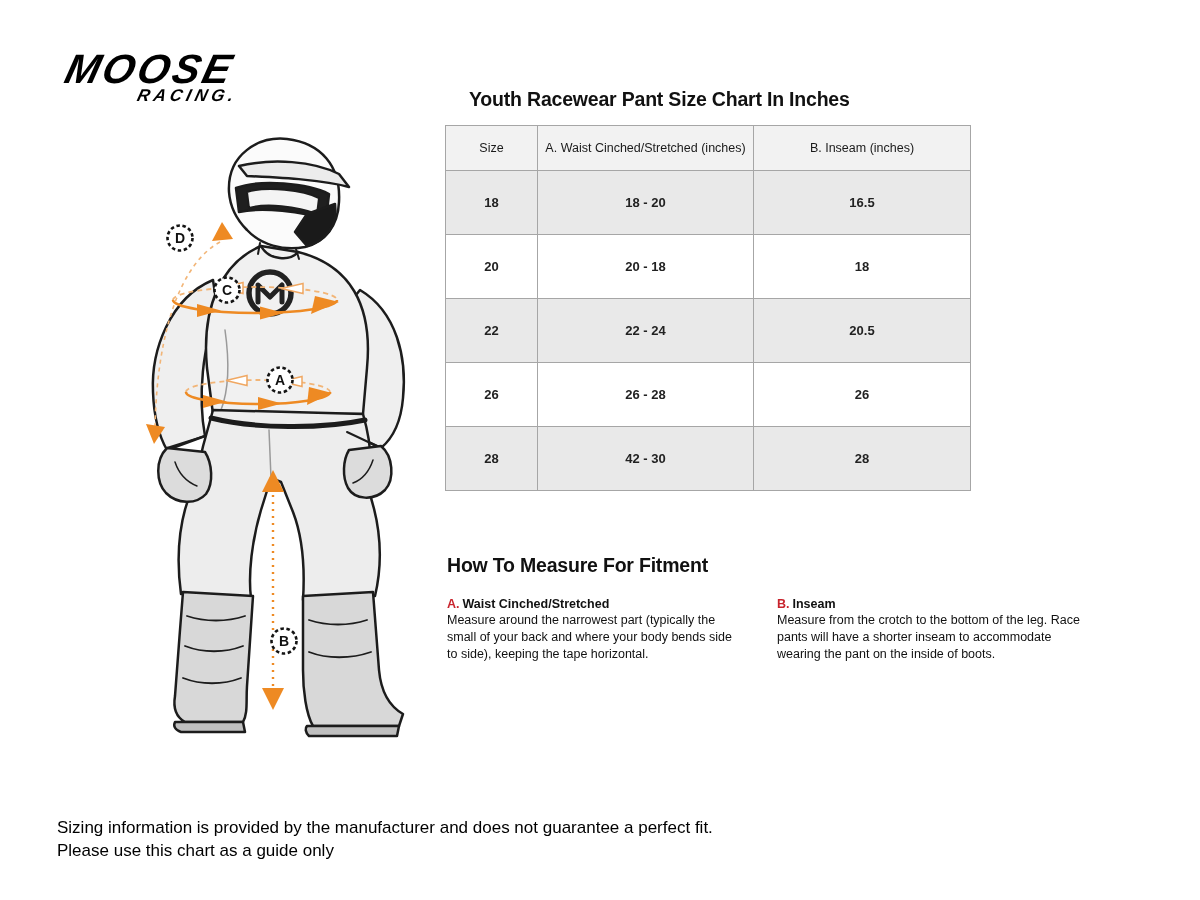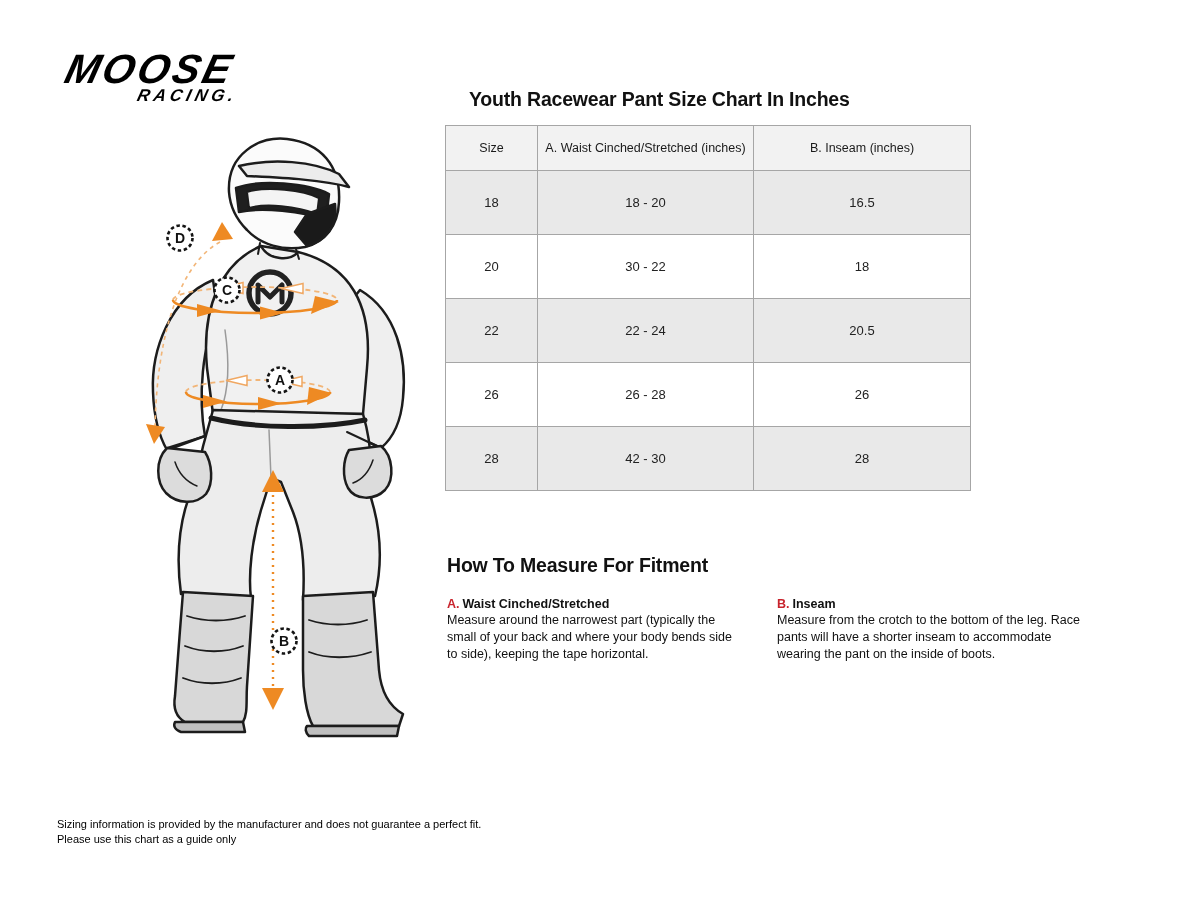--- a/index.html
+++ b/index.html
@@ -14,35 +14,35 @@
   
   .figure { position:absolute; left:55px; top:130px; width:390px; height:620px; }
 
   
   .title { position:absolute; left:469px; top:88px; font-size:19.5px; font-weight:bold; letter-spacing:-0.2px; }
 
   
   .size-table { position:absolute; left:445px; top:125px; width:525px; border-collapse:collapse; table-layout:fixed; }
   .size-table th, .size-table td { border:1px solid #a6a6a6; text-align:center; vertical-align:middle; }
   .size-table th { height:45px; background:#f2f2f2; font-size:12.5px; font-weight:normal; color:#1a1a1a; }
-  .size-table td { height:64px; font-size:13px; font-weight:normal; color:#222; background:#fff; }
+  .size-table td { height:64px; font-size:13px; font-weight:bold; color:#222; background:#fff; }
   .size-table tbody tr:nth-child(odd) td { background:#e9e9e9; }
   .col-size { width:92px; } .col-waist { width:216px; } .col-inseam { width:217px; }
 
   
   .howto-heading { position:absolute; left:447px; top:554px; font-size:19.5px; font-weight:bold; letter-spacing:-0.2px; }
   .instruction { position:absolute; top:597px; }
   .instruction.a { left:447px; width:298px; }
   .instruction.b { left:777px; width:306px; }
   .instruction-label { font-size:12.5px; font-weight:bold; margin-bottom:1px; }
   .red-letter { color:#c8232c; margin-right:3px; }
   .instruction-text { font-size:12.5px; line-height:1.36; color:#111; }
 
   
-  .footer { position:absolute; left:57px; top:817px; font-size:11px; line-height:1.35; color:#000; }
+  .footer { position:absolute; left:57px; top:817px; font-size:17px; line-height:1.35; color:#000; }
 </style>
 </head>
 <body>
 
 <div class="page">
 
   <div class="logo">
     <div class="logo-top">MOOSE</div>
     <div class="logo-bottom">RACING.</div>
   </div>
@@ -151,21 +151,21 @@
       </tr>
     </thead>
     <tbody>
       <tr>
         <td>18</td>
         <td>18 - 20</td>
         <td>16.5</td>
       </tr>
       <tr>
         <td>20</td>
-        <td>30 - 22</td>
+        <td>20 - 18</td>
         <td>18</td>
       </tr>
       <tr>
         <td>22</td>
         <td>22 - 24</td>
         <td>20.5</td>
       </tr>
       <tr>
         <td>26</td>
         <td>26 - 28</td>

